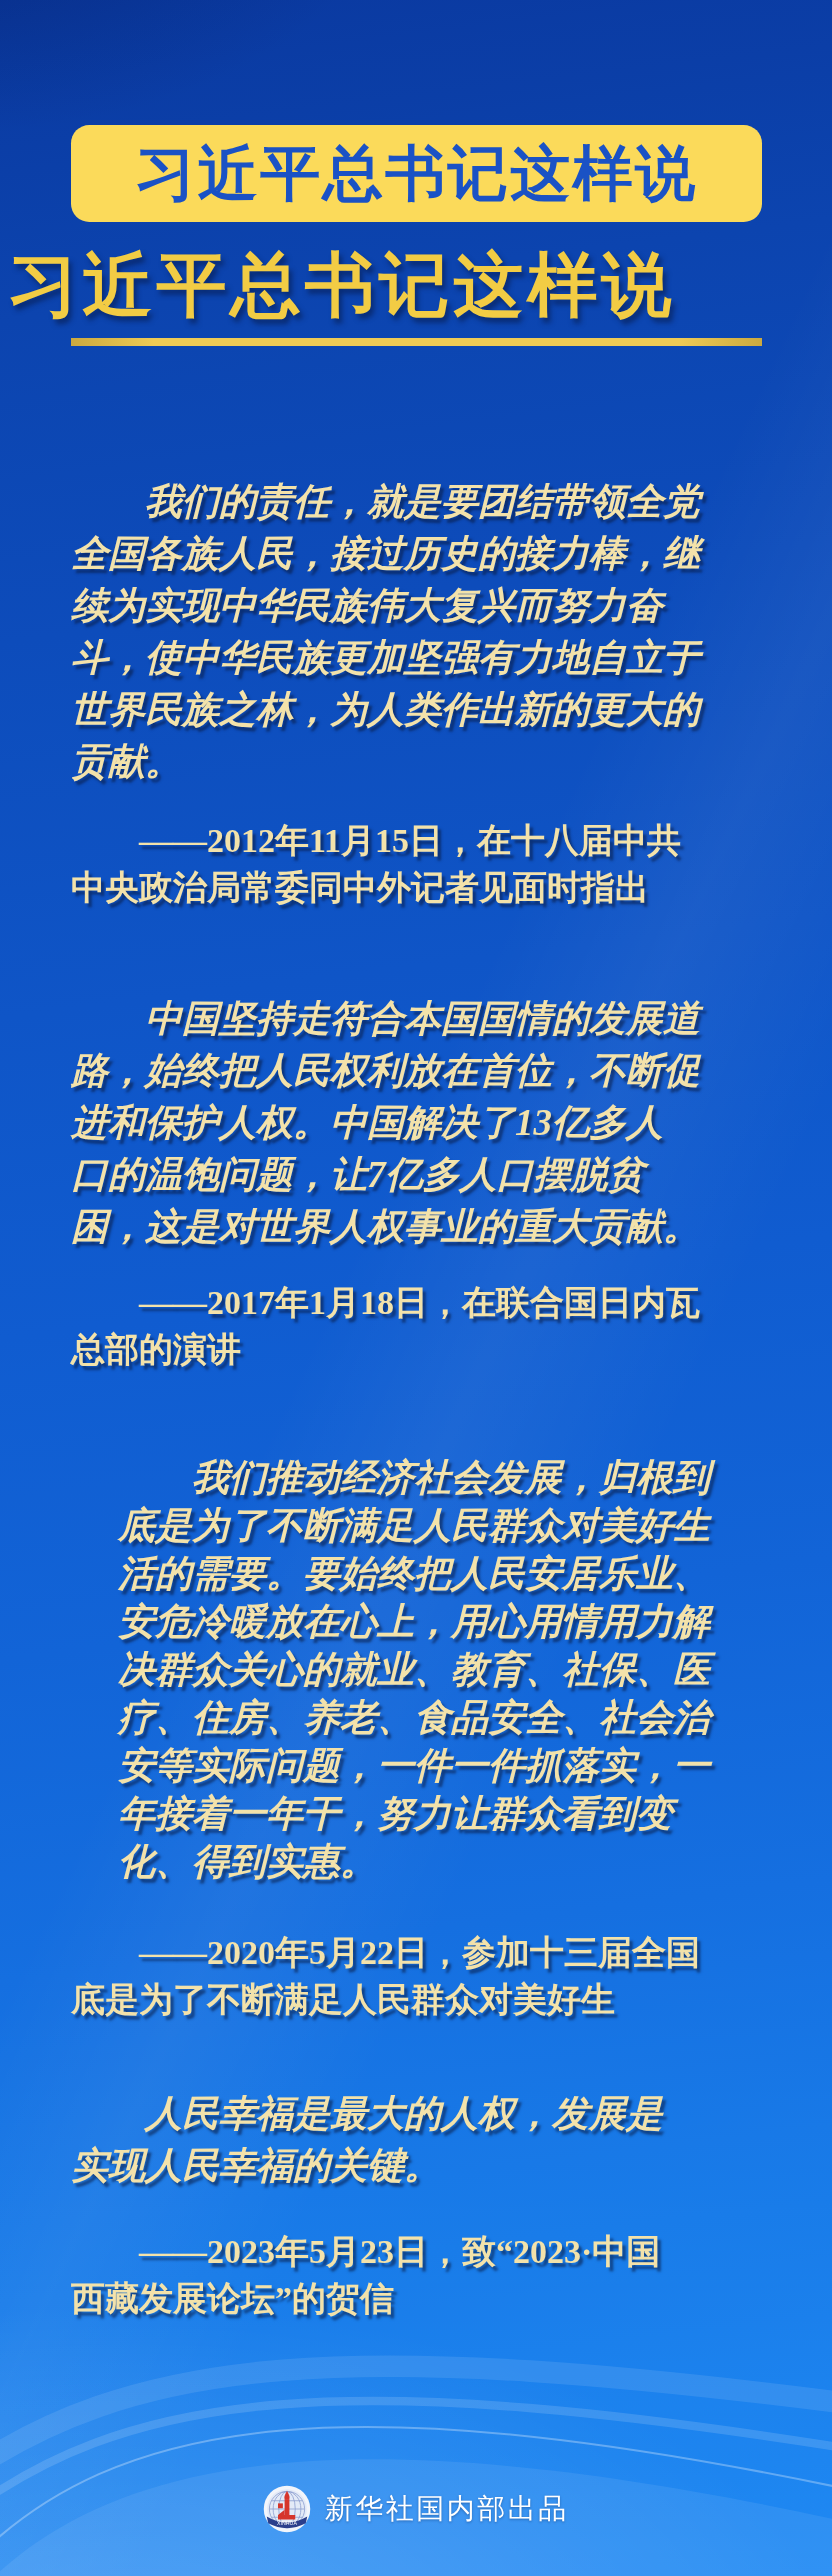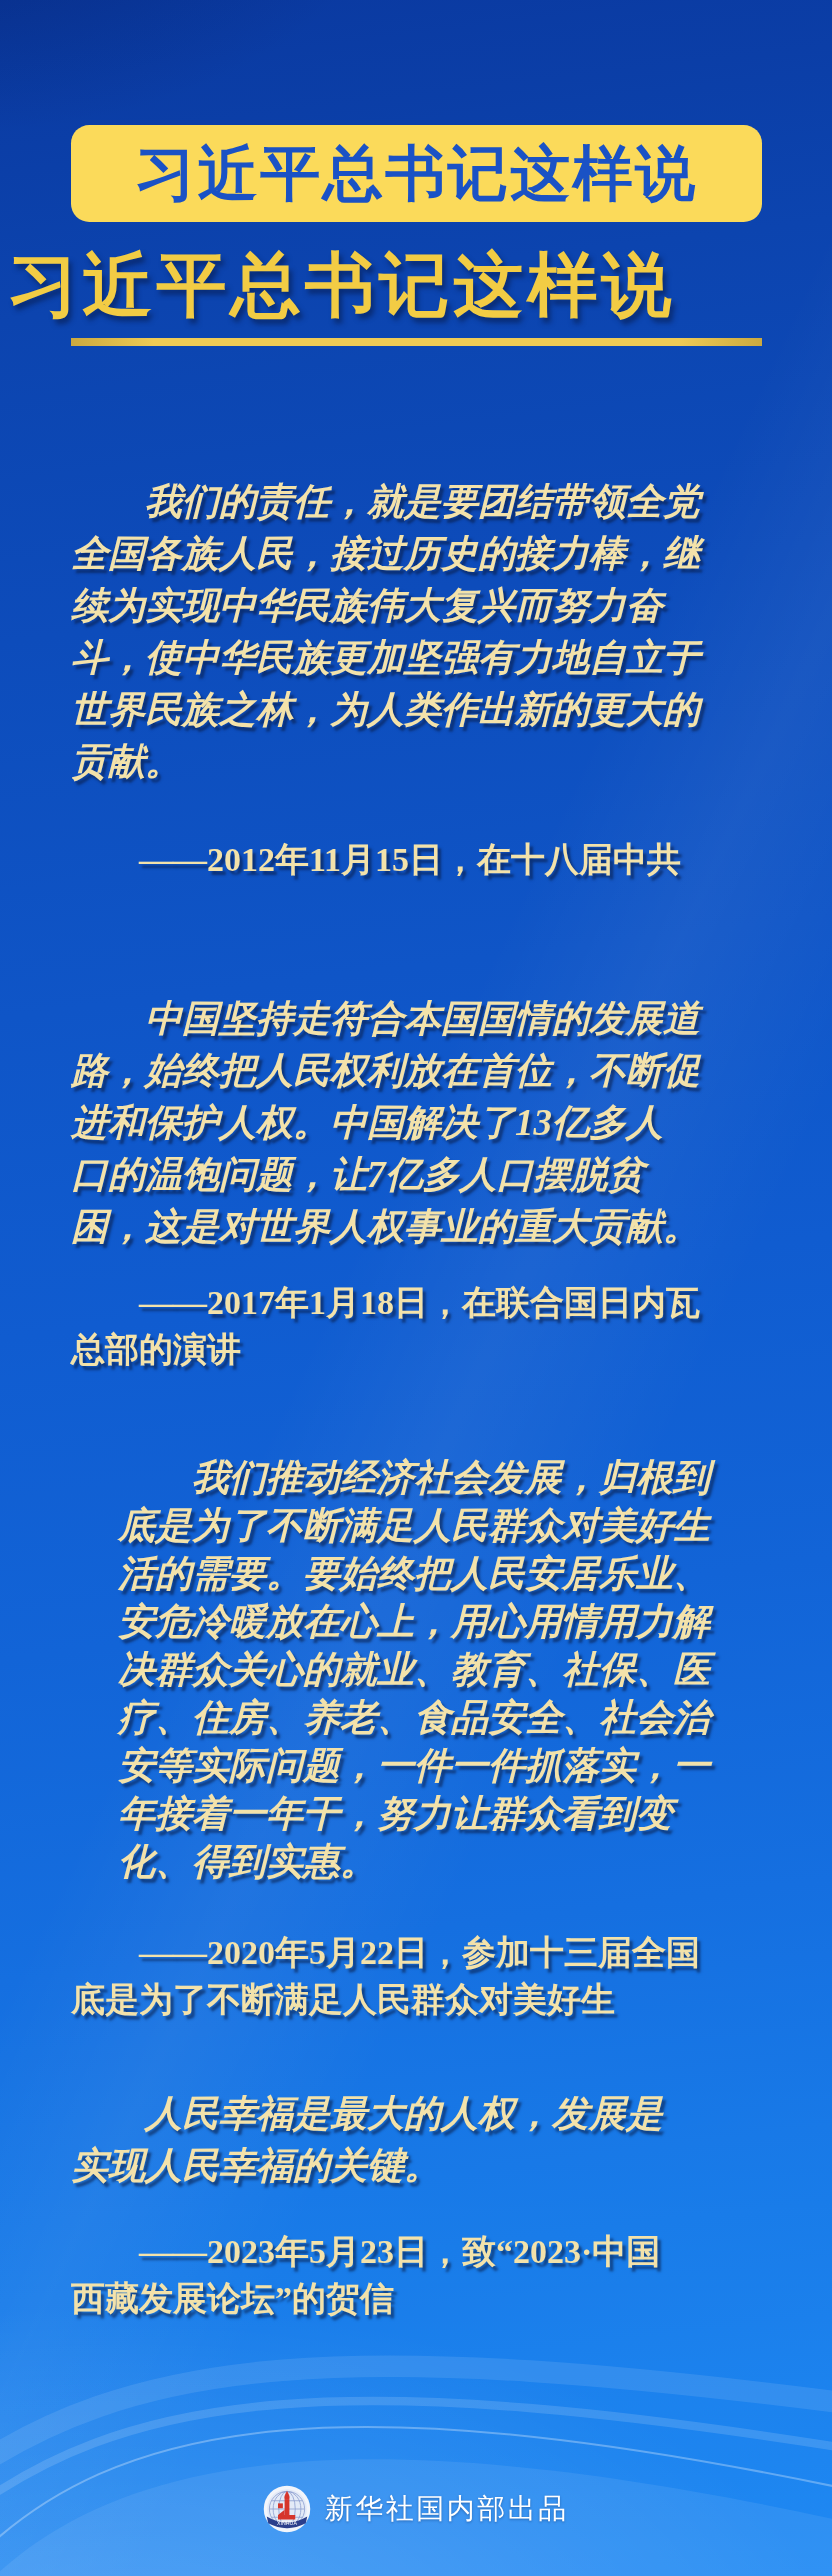--- a/index.html
+++ b/index.html
@@ -50,21 +50,21 @@
     color:var(--body_text,#F3E2AA);
     font-family:"Liberation Serif","DejaVu Serif",serif;
     font-weight:700;
     text-shadow:3.3px 4.2px 2.5px rgba(8,25,66,.58);
   }
   .quote{font-size:37px;line-height:52px;font-style:italic;}
   .source{font-size:34px;line-height:47px;}
   .q3{line-height:48px;}
   .tline{white-space:nowrap;}
 
-  .q1{top:476px;}  .s1{top:836px;}
+  .q1{top:476px;}  .s1{top:817px;}
   .q2{top:993px;} .s2{top:1279px;}
   .q3{top:1454px;margin-left:47px;} .s3{top:1929px;}
   .q4{top:2088px;} .s4{top:2228px;}
 
   
   .footer{
     position:absolute;left:0;top:2484px;width:100%;height:50px;
     display:flex;align-items:center;justify-content:center;gap:13.3px;
   }
   .logo{width:48px;height:48px;display:inline-block;flex:0 0 auto;}
@@ -98,20 +98,21 @@
     <section class="quote q1">
         <div class="tline">　　我们的责任，就是要团结带领全党</div>
         <div class="tline">全国各族人民，接过历史的接力棒，继</div>
         <div class="tline">续为实现中华民族伟大复兴而努力奋</div>
         <div class="tline">斗，使中华民族更加坚强有力地自立于</div>
         <div class="tline">世界民族之林，为人类作出新的更大的</div>
         <div class="tline">贡献。</div>
       </section>
     <section class="source s1">
         <div class="tline">　　——2012年11月15日，在十八届中共</div>
+        <div class="tline">中央政治局常委同中外记者见面时指出</div>
       </section>
 
     <section class="quote q2">
         <div class="tline">　　中国坚持走符合本国国情的发展道</div>
         <div class="tline">路，始终把人民权利放在首位，不断促</div>
         <div class="tline">进和保护人权。中国解决了13亿多人</div>
         <div class="tline">口的温饱问题，让7亿多人口摆脱贫</div>
         <div class="tline">困，这是对世界人权事业的重大贡献。</div>
       </section>
     <section class="source s2">

